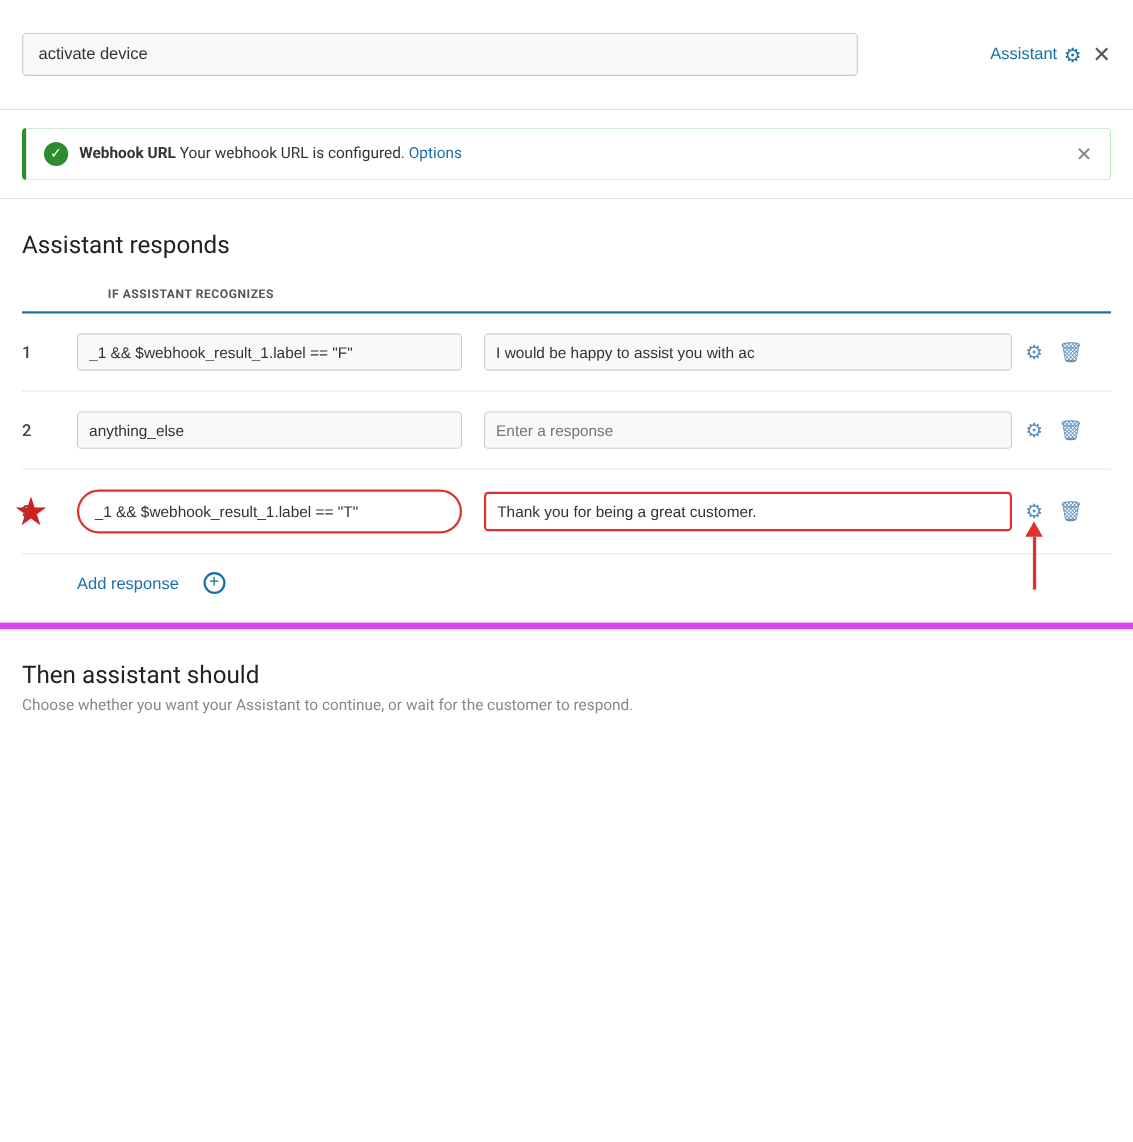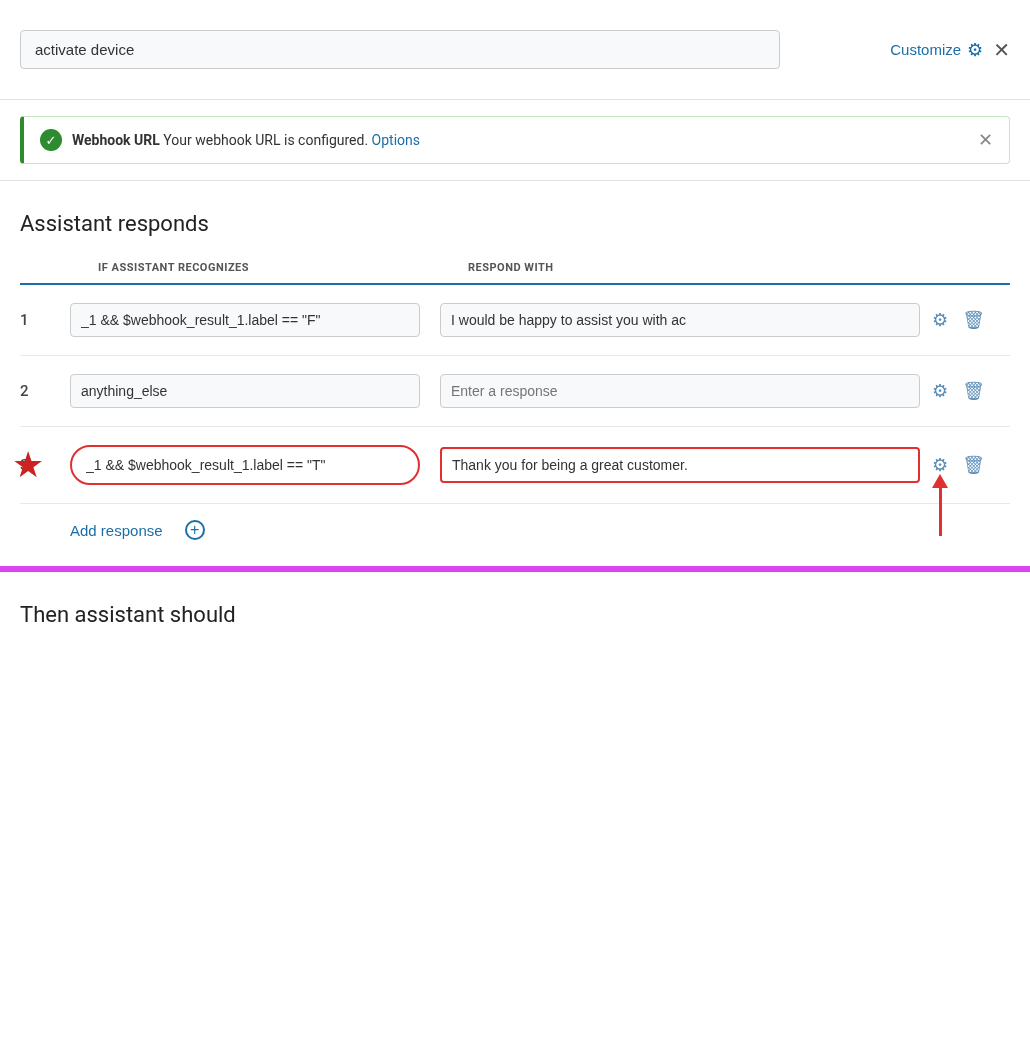--- a/index.html
+++ b/index.html
@@ -297,21 +297,21 @@
       font-size: 16px;
     }
   </style>
 </head>
 <body>
 
 <div class="header">
   <input class="search-input" type="text" value="activate device" style="">
   <div class="header-actions">
     <button class="customize-btn">
-      <span>Customize</span>
+      <span>Assistant</span>
       <span class="gear-icon">⚙</span>
     </button>
     <button class="close-btn">✕</button>
   </div>
 </div>
 
 <div class="webhook-banner">
   <div class="webhook-check">
     <span>✓</span>
   </div>
@@ -328,23 +328,20 @@
 <div class="section">
   <h2 class="section-title">Assistant responds</h2>
 
   <div class="response-table">
 
     <div class="table-header">
       <div class="col-num"></div>
       <div class="col-condition">
         <span class="col-header-label">IF ASSISTANT RECOGNIZES</span>
       </div>
-      <div class="col-response">
-        <span class="col-header-label">RESPOND WITH</span>
-      </div>
       <div class="col-actions"></div>
     </div>
 
     <div class="table-row">
       <div class="row-num">
         <span>1</span>
       </div>
       <div class="row-condition">
         <input class="field-input" type="text" value="_1 &amp;&amp; $webhook_result_1.label == &quot;F&quot;" readonly="" style="">
       </div>
@@ -406,14 +403,15 @@
   </div>
 
   <button class="add-response-btn">
     <span>Add response</span>
     <div class="add-plus-circle">+</div>
   </button>
 </div>
 
 <div class="then-section">
   <h2 class="then-title">Then assistant should</h2>
+  <p class="then-subtitle">Choose whether you want your Assistant to continue, or wait for the customer to respond.</p>
 
 </div>
 
 </body></html>

